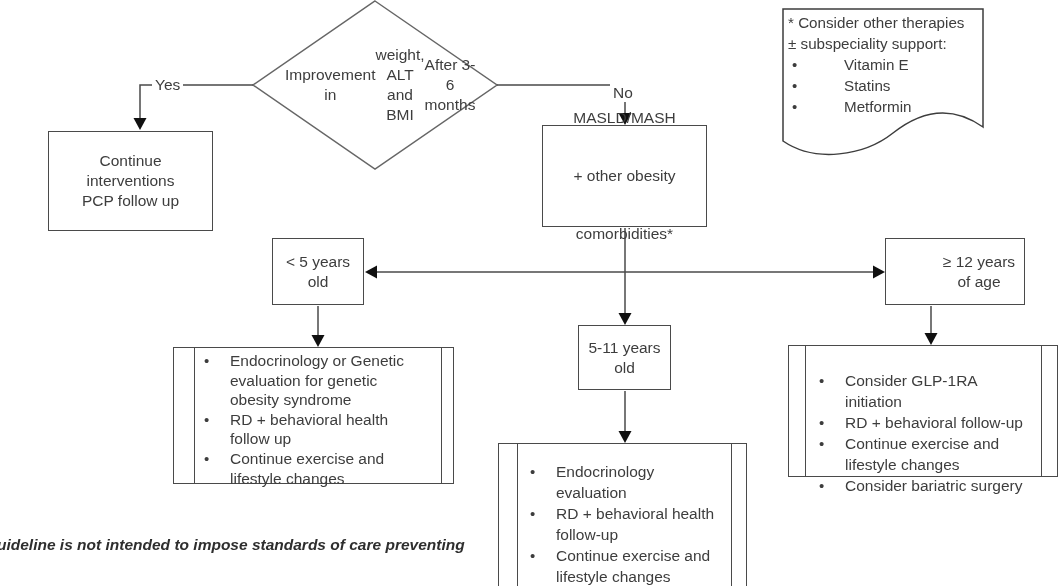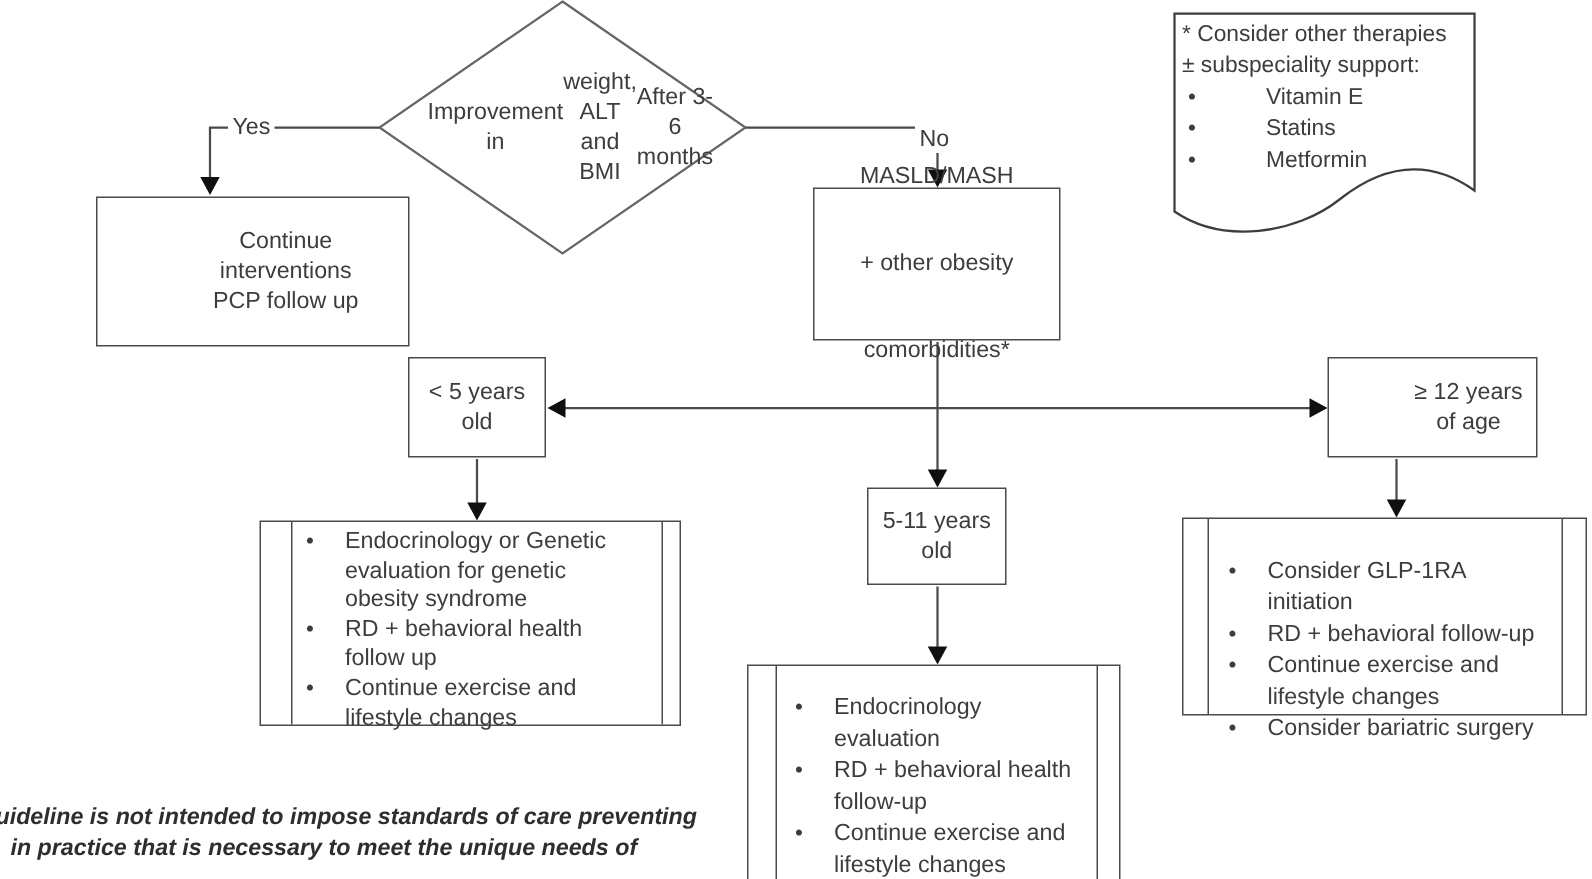--- a/index.html
+++ b/index.html
@@ -67,21 +67,21 @@
 
   <div class="plainbox" style="left:285px;top:47px;width:180px;height:76px;">
     <div>Improvement in</div>
     <div>weight, ALT and BMI</div>
     <div>After 3-6 months</div>
   </div>
 
   <div class="flow-label" style="left:152px;top:76px;">Yes</div>
   <div class="flow-label" style="left:610px;top:84px;">No</div>
 
-  <div class="box" style="left:64px;top:131px;width:163px;height:98px;padding-left:44px;">
+  <div class="box" style="left:48px;top:131px;width:163px;height:98px;">
     <div>Continue</div>
     <div>interventions</div>
     <div>PCP follow up</div>
   </div>
 
   <div class="box" style="left:542px;top:125px;width:163px;height:100px;gap:38px;">
     <div>MASLD/MASH</div>
     <div>+ other obesity</div>
     <div>comorbidities*</div>
   </div>
@@ -155,15 +155,14 @@
         <span>RD + behavioral follow-up</span></div>
       <div class="li">
         <span>Continue exercise and
 lifestyle changes</span></div>
       <div class="li">
         <span>Consider bariatric surgery</span></div>
     </div>
   </div>
 
   <div class="footer-line" style="left:-3px;top:536px;">uideline is not intended to impose standards of care preventing</div>
-  <div class="footer-line" style="left:7px;top:557px;">in practice that is necessary to meet the unique needs of</div>
 
 </div>
 
 </body></html>

